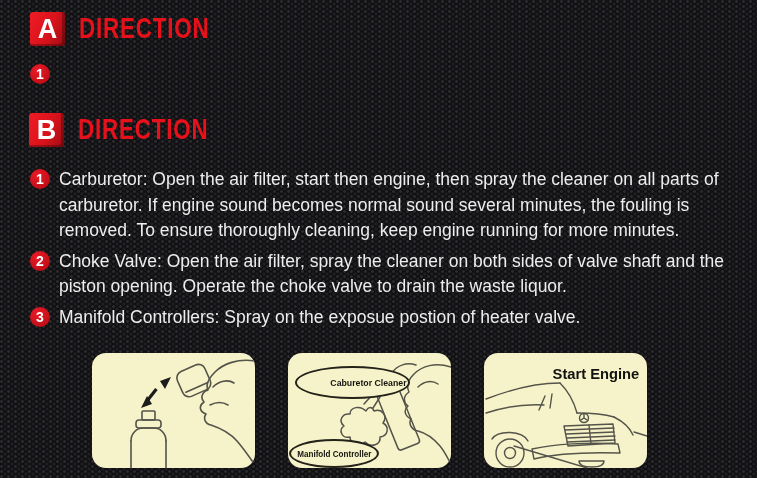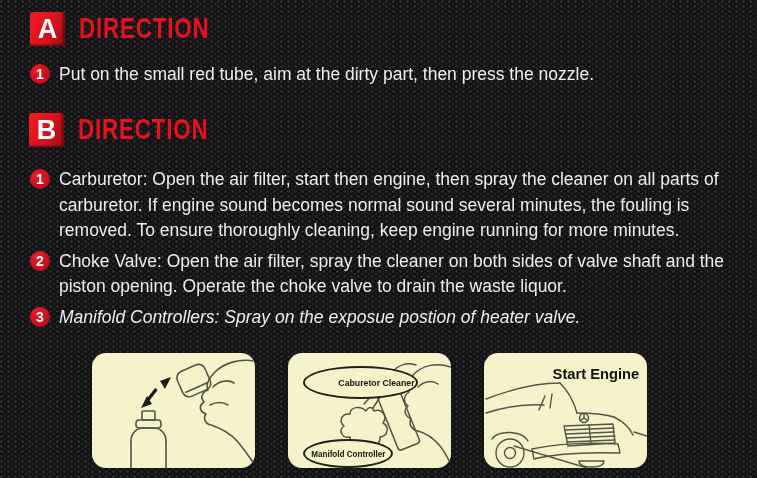--- a/index.html
+++ b/index.html
@@ -40,60 +40,59 @@
     position:relative;width:163px;height:115px;border-radius:14px;
     background:#f6f2c9;overflow:hidden;flex:0 0 auto;
   }
   .panel svg{position:absolute;left:0;top:0;}
   .oval{
     position:absolute;border:2px solid #23231a;border-radius:50%;
     background:#f6f2c9;display:flex;align-items:center;justify-content:center;
     color:#15150f;font-weight:bold;white-space:nowrap;
   }
   .oval span{transform:scaleX(.92);}
-  .oval1{left:15px;top:13px;width:80px;height:29px;font-size:9.5px;padding-left:31px;}
+  .oval1{left:7px;top:13px;width:80px;height:29px;font-size:9.5px;padding-left:31px;}
   .oval2{left:9px;top:46px;width:70px;height:34px;font-size:13.5px;}
-  .oval3{left:15px;top:86px;width:86px;height:25px;font-size:8.8px;}
+  .oval3{left:1px;top:86px;width:86px;height:25px;font-size:8.8px;}
   .start-engine{
     position:absolute;right:8px;top:12px;color:#121210;
     font-weight:bold;font-size:15.5px;transform:scaleX(.95);transform-origin:right center;
   }
 </style>
 </head>
 <body>
 
 <div class="page">
 
   <div class="sec-header" style="left:30px;top:12px;">
     <div class="badge">A</div>
     <div class="sec-title">DIRECTION</div>
   </div>
 
   <div class="item" style="left:30px;top:62px;width:700px;">
     <span class="numcircle">1</span>
-    <span class="itext">Put on the small red tube, aim at the dirty part, then press the nozzle.</span>
   </div>
 
   <div class="sec-header" style="left:29px;top:113px;">
     <div class="badge">B</div>
     <div class="sec-title">DIRECTION</div>
   </div>
 
   <div class="items" style="left:30px;top:167px;width:700px;">
     <div class="item">
       <span class="numcircle">1</span>
       <span class="itext" style="width:682px;">Carburetor: Open the air filter, start then engine, then spray the cleaner on all parts of carburetor. If engine sound becomes normal sound several minutes, the fouling is removed. To ensure thoroughly cleaning, keep engine running for more minutes.</span>
     </div>
     <div class="item">
       <span class="numcircle">2</span>
       <span class="itext" style="width:682px;">Choke Valve: Open the air filter, spray the cleaner on both sides of valve shaft and the piston opening. Operate the choke valve to drain the waste liquor.</span>
     </div>
     <div class="item">
       <span class="numcircle">3</span>
-      <span class="itext" style="width:682px;font-style:italic;">Manifold Controllers: Spray on the exposue postion of heater valve.</span>
+      <span class="itext" style="width:682px;">Manifold Controllers: Spray on the exposue postion of heater valve.</span>
     </div>
   </div>
 
   <div class="panels">
 
     <div class="panel">
       <svg width="163" height="115" viewBox="0 0 163 115">
         <g stroke="#54544a" stroke-width="1.6" fill="none" stroke-linecap="round" stroke-linejoin="round">
 
           <rect x="50" y="58" width="13" height="9" rx="1"></rect>

